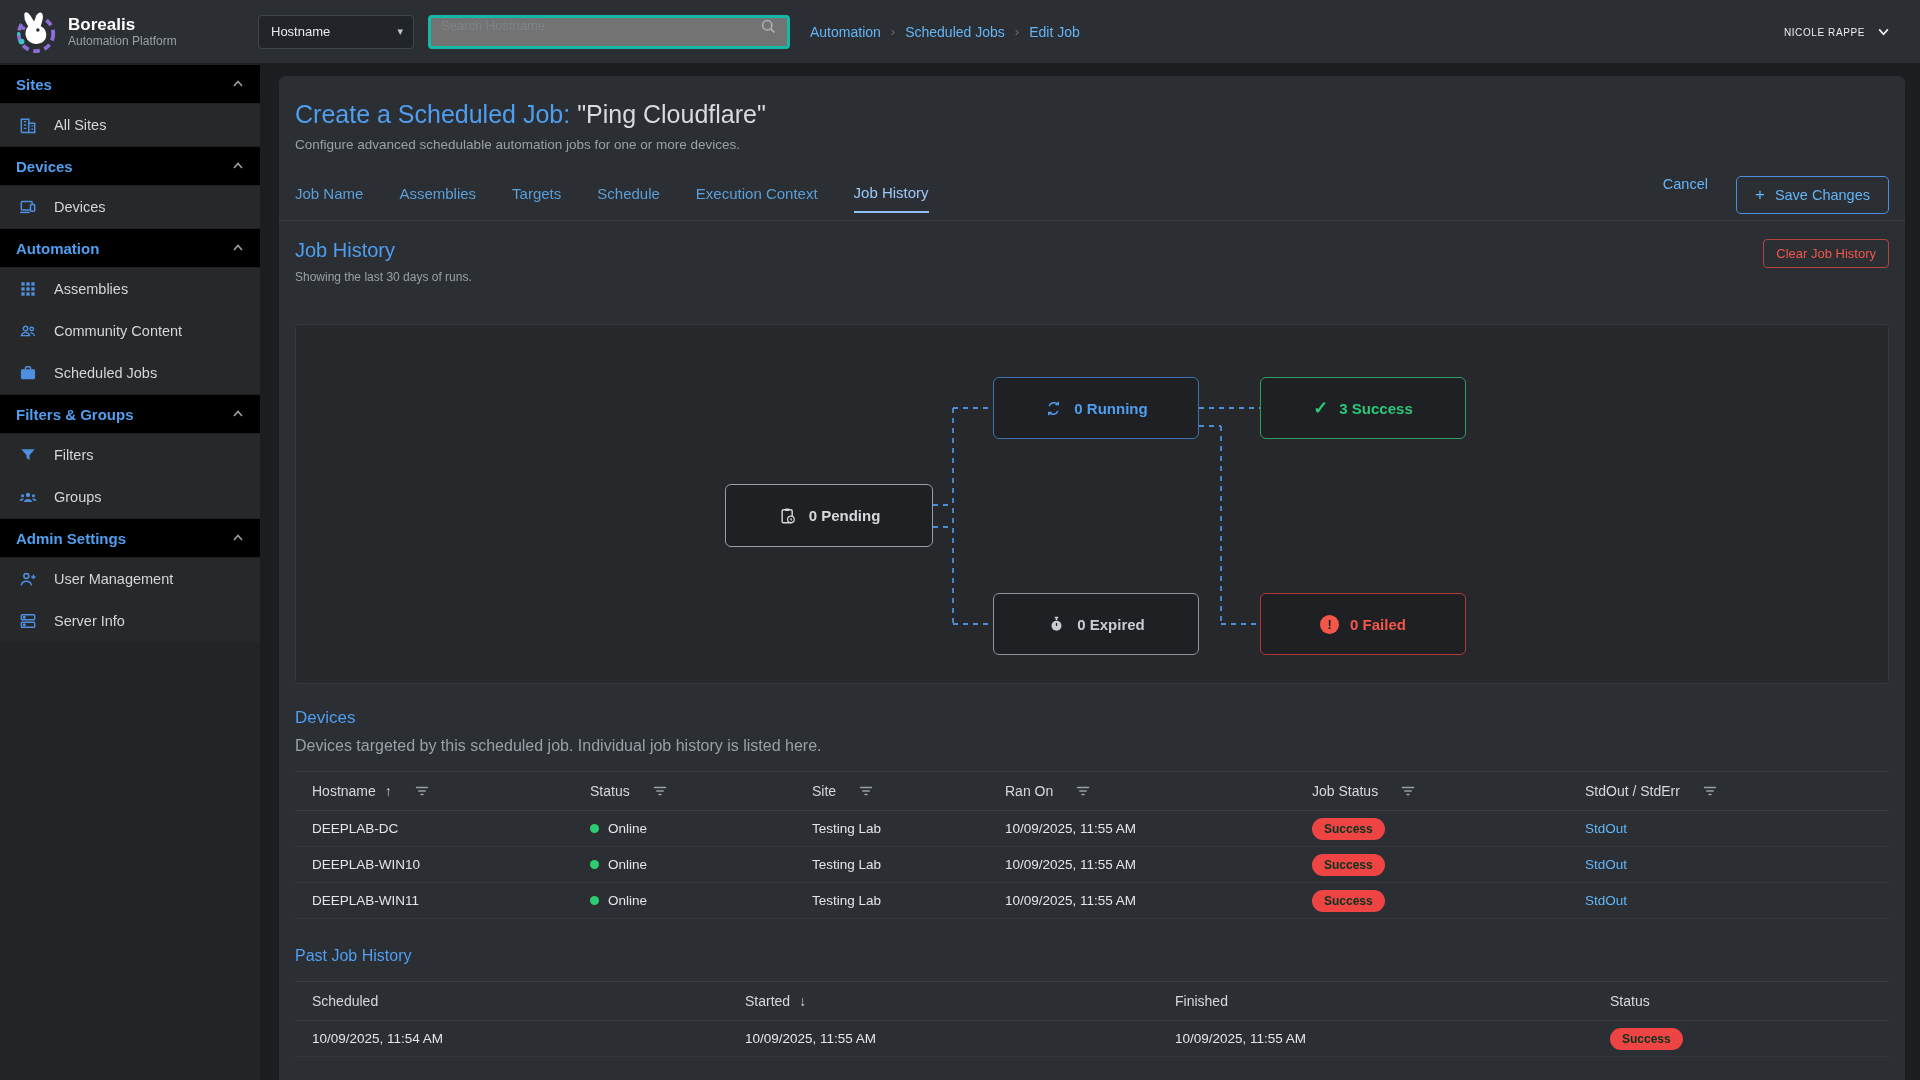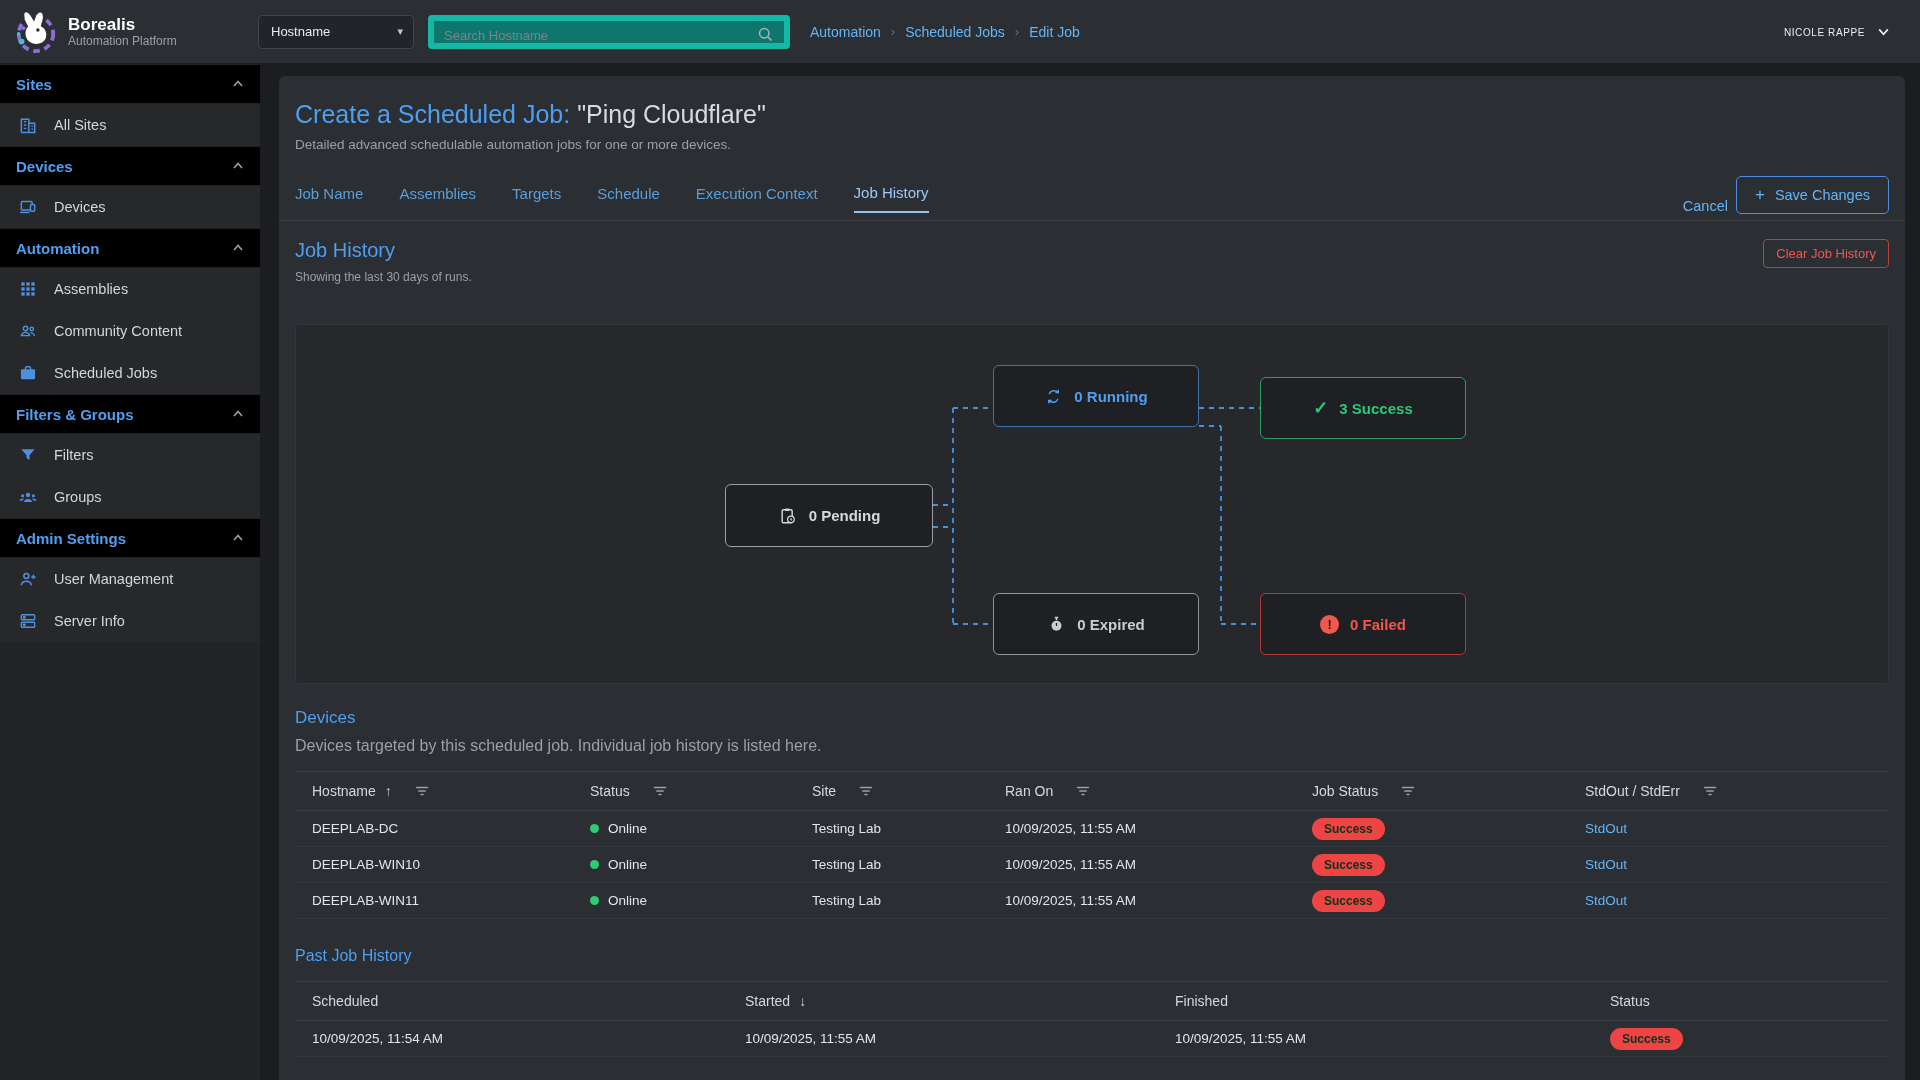--- a/index.html
+++ b/index.html
@@ -10,22 +10,22 @@
   .topbar { position:absolute; top:0; left:0; width:1920px; height:64px;
     background:#2b2e33; display:flex; align-items:center; z-index:5;
     border-bottom:1px solid #1c1e22; }
   .brand { width:258px; display:flex; align-items:center; gap:10px; padding-left:12px; }
   .brand-name { font-size:17px; font-weight:bold; color:#fff; line-height:1.15; }
   .brand-sub { font-size:12px; color:#9aa0a6; }
   .host-select { width:156px; height:34px; background:#212429; border:1px solid #41464d;
     border-radius:4px; display:flex; align-items:center; justify-content:space-between;
     padding:0 10px 0 12px; font-size:13px; color:#e8eaed; cursor:pointer; }
   .host-caret { color:#c3c7cc; font-size:11px; }
-  .searchbox { margin-left:14px; width:362px; height:34px; background:#0f766e;
-    border:6px solid #14b8a6; border-radius:4px; display:flex; align-items:flex-end; padding:0 10px; }
+  .searchbox { margin-left:14px; width:362px; height:34px; background:#737373;
+    border:3px solid #14b8a6; border-radius:4px; display:flex; align-items:flex-start; padding:0 10px; }
   .searchbox input { flex:1; background:transparent; border:none; outline:none;
     color:#e8eaed; font-size:13px; font-family:"Liberation Sans",sans-serif; }
   .searchbox input::placeholder { color:#7d838b; }
   .breadcrumb { margin-left:20px; display:flex; align-items:center; gap:10px; font-size:14px; }
   .breadcrumb a { color:#64b5f6; text-decoration:none; }
   .crumb-sep { color:#6b7076; font-size:13px; }
   .userbox { margin-left:auto; margin-right:30px; display:flex; align-items:flex-end;
     gap:12px; font-size:10px; color:#eceef0; letter-spacing:.6px; cursor:pointer; }
 
   
@@ -44,21 +44,21 @@
     background:#2b2e33; border-radius:6px; padding:24px 16px 0 16px; }
 
   .page-title { font-size:25px; }
   .page-title .t-blue { color:#4f9ef0; }
   .page-title .t-quoted { color:#d8dadd; }
   .page-sub { margin-top:8px; font-size:13.5px; color:#9aa0a6; }
 
   .tabs-row { display:flex; align-items:center; margin-top:24px; }
   .tab { font-size:15px; color:#5b9fd8; margin-right:36px; padding-bottom:10px; cursor:pointer; }
   .tab.active { color:#9ccafa; border-bottom:2px solid #8fc1f2; }
-  .tab-actions { margin-left:auto; display:flex; align-items:flex-end; gap:8px; padding-bottom:6px; }
+  .tab-actions { margin-left:auto; display:flex; align-items:flex-start; gap:28px; padding-bottom:6px; }
   .btn-cancel { background:none; border:none; color:#64b5f6; font-size:14.5px; cursor:pointer;
     font-family:"Liberation Sans",sans-serif; }
   .btn-save { background:none; border:1px solid #4f8fe0; color:#64b5f6; font-size:14.5px;
     border-radius:5px; padding:8px 18px; display:flex; align-items:center; gap:10px; cursor:pointer;
     font-family:"Liberation Sans",sans-serif; }
   .btn-save .plus { font-size:17px; }
   .tabs-divider { border-bottom:1px solid #3a3e44; margin:0 -16px; }
 
   .section-head { display:flex; justify-content:space-between; align-items:flex-start; margin-top:18px; }
   .jh-title { font-size:20px; color:#4f9ef0; }
@@ -67,21 +67,21 @@
     border-radius:4px; padding:6px 12px; cursor:pointer; font-family:"Liberation Sans",sans-serif; }
 
   
   .flow-panel { position:relative; margin-top:40px; height:360px; background:#26282c;
     border:1px solid #33363c; border-radius:4px; }
   .flow-svg { position:absolute; inset:0; width:100%; height:100%; }
   .state-box { position:absolute; width:206px; height:62px; background:#1e2024; border-radius:6px;
     display:flex; align-items:center; justify-content:center; gap:11px;
     font-size:15px; font-weight:bold; }
   .sb-pending { left:429px; top:159px; width:208px; height:63px; border:1px solid #9aa0a6; color:#d6d8db; }
-  .sb-running { left:697px; top:40px;  border:1px solid #3f72ad; color:#4f9ef0; }
+  .sb-running { left:697px; top:52px;  border:1px solid #3f72ad; color:#4f9ef0; }
   .sb-success { left:964px; top:52px;  border:1px solid #2e9e63; color:#2bc877; }
   .sb-expired { left:697px; top:268px; border:1px solid #8d939b; color:#c9cdd2; }
   .sb-failed  { left:964px; top:268px; border:1px solid #b03a34; color:#f25749; }
   .check-glyph { font-size:18px; font-weight:bold; }
   .fail-circle { width:19px; height:19px; border-radius:50%; background:#f25749; color:#1e2024;
     display:flex; align-items:center; justify-content:center; font-size:13px; font-weight:bold; }
 
   
   .tbl-section-title { font-size:17px; color:#4f9ef0; margin-top:24px; }
   .tbl-section-sub { font-size:16px; color:#9aa0a6; margin-top:9px; }
@@ -284,21 +284,21 @@
     <span>Server Info</span>
   </div>
 </div>
 
 <div class="main">
   <div class="card">
 
     <div class="page-title">
       <span class="t-blue">Create a Scheduled Job:</span><span class="t-quoted"> "Ping Cloudflare"</span>
     </div>
-    <div class="page-sub">Detailed advanced schedulable automation jobs for one or more devices.</div>
+    <div class="page-sub">Configure advanced schedulable automation jobs for one or more devices.</div>
 
     <div class="tabs-row">
       <div class="tab">Job Name</div>
       <div class="tab">Assemblies</div>
       <div class="tab">Targets</div>
       <div class="tab">Schedule</div>
       <div class="tab">Execution Context</div>
       <div class="tab active">Job History</div>
       <div class="tab-actions">
         <button class="btn-cancel">Cancel</button>

